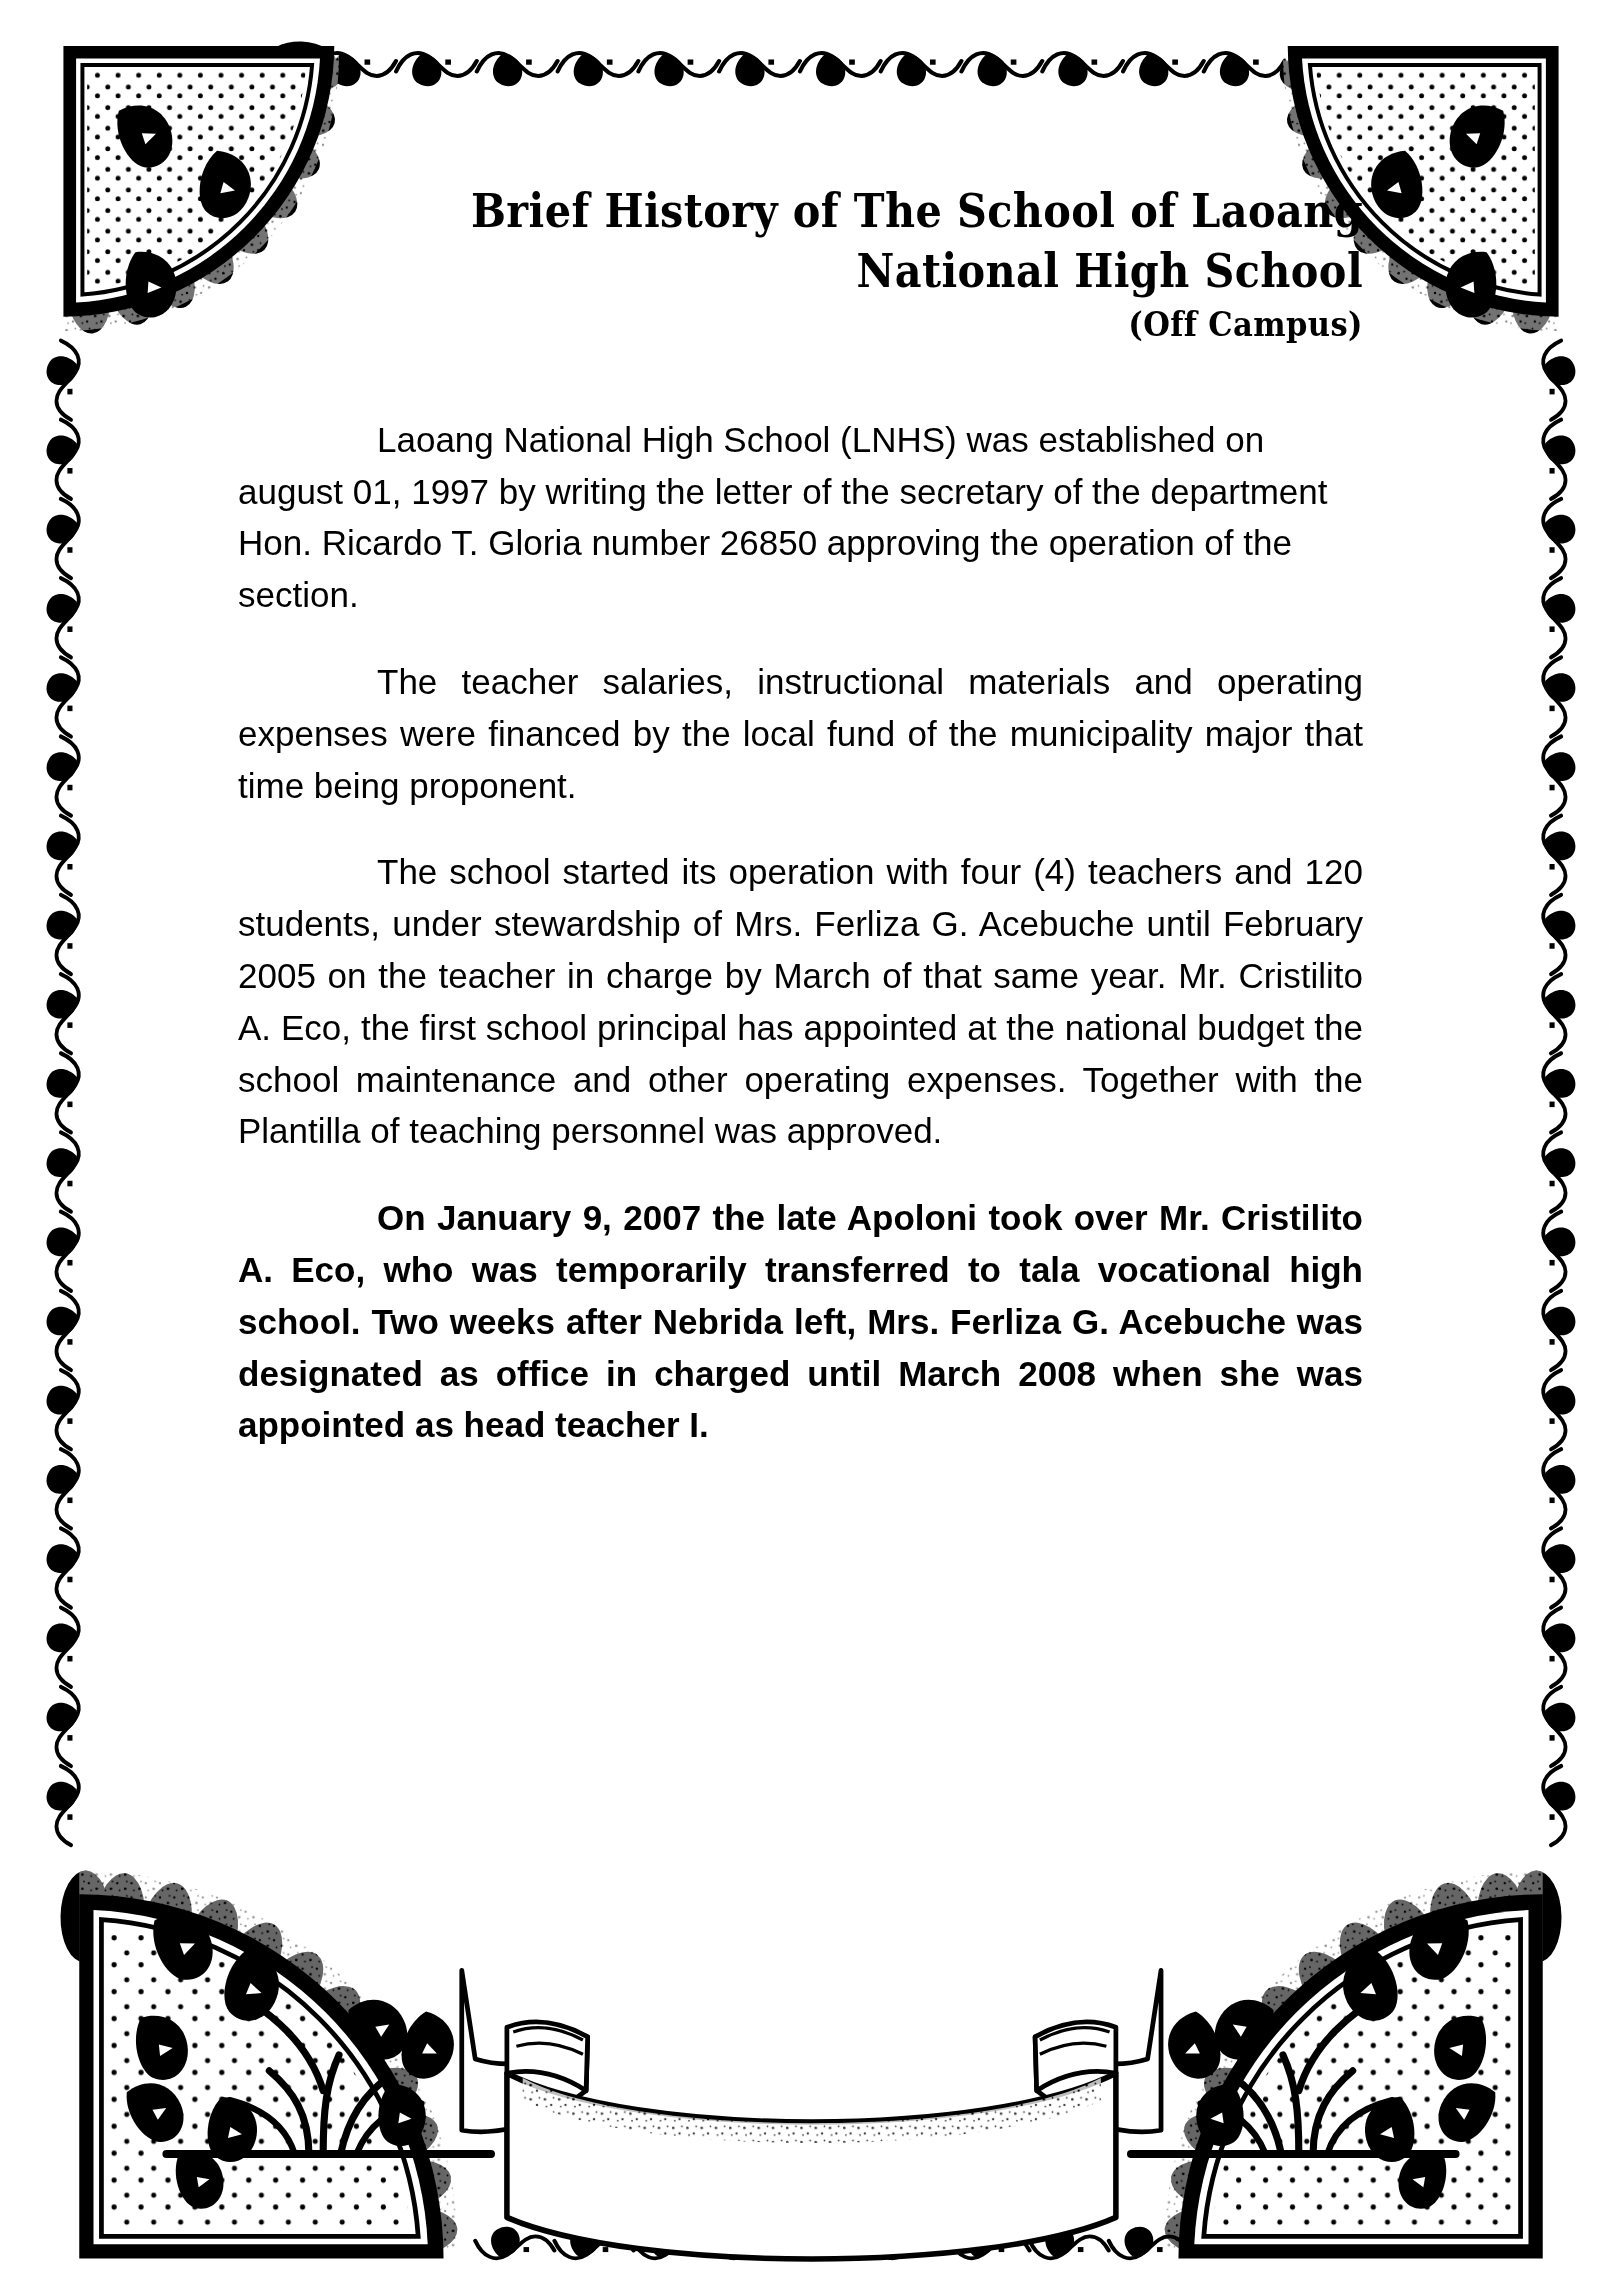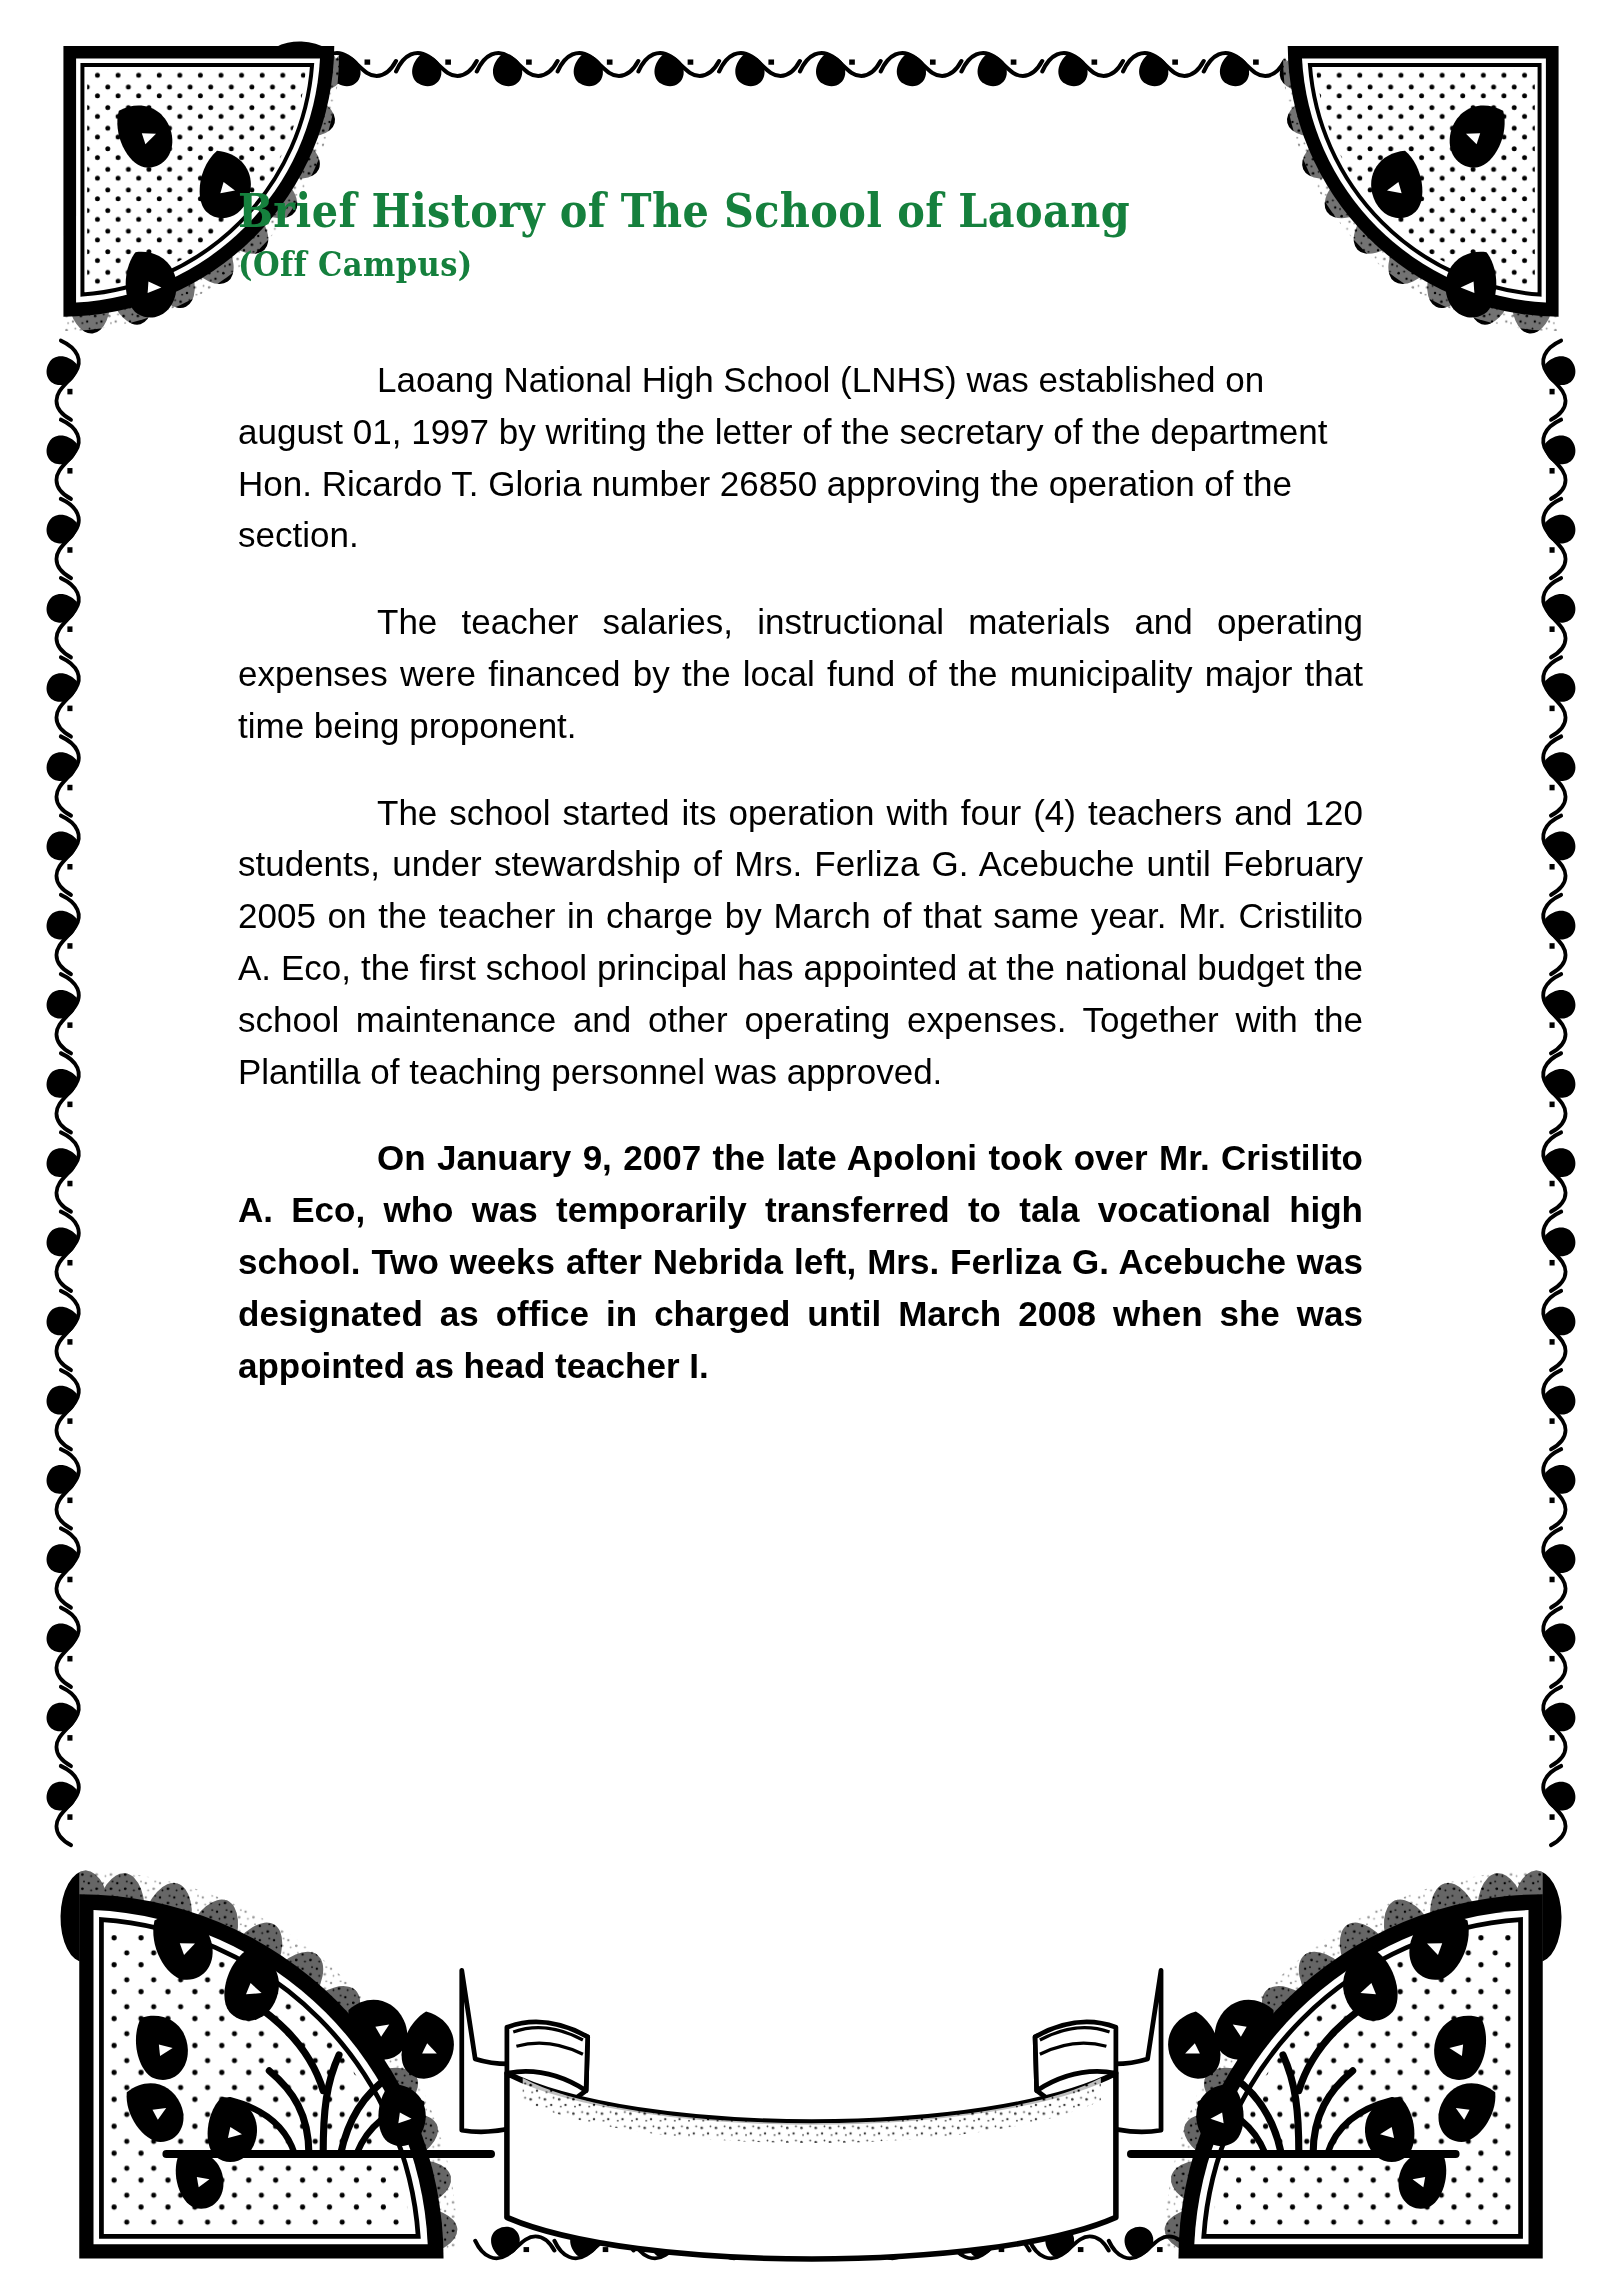--- a/index.html
+++ b/index.html
@@ -25,28 +25,28 @@
 
   
   .content{
     position:absolute;
     left:238px;
     top:182px;
     width:1125px;
   }
 
   .doc-title{
-    text-align:left;
+    text-align:right;
     font-family:"DejaVu Serif", serif;
     font-weight:700;
     font-size:47px;
     line-height:1.30;
     letter-spacing:0.4px;
     margin:0 0 0 0;
-    color:#15803d;
+    color:#000000;
     font-stretch:condensed;
   }
   .doc-title .tline{display:block;}
   .doc-title .tline.l1{ font-size:46px; }
   .doc-title .tline.l2{ font-size:46px; }
   .doc-title .tline.l3{ font-size:34px; }
 
   .body-block{
     margin-top:68px;
   }
@@ -420,20 +420,21 @@
 
       <path d="M660,2624 C800,2700 1248,2700 1390,2624 L1390,2652
                C1248,2724 800,2724 660,2652 Z" fill="url(#sand)" opacity="0.75"></path>
     </g>
   </svg>
 
   <div class="content">
 
     <h1 class="doc-title">
       <span class="tline l1">Brief History of The School of Laoang</span>
+      <span class="tline l2">National High School</span>
       <span class="tline l3">(Off Campus)</span>
     </h1>
 
     <div class="body-block">
       <p class="para ragged">Laoang National High School (LNHS) was established on august 01, 1997 by writing the letter of the secretary of the department Hon. Ricardo T. Gloria number 26850 approving the operation of the section.</p>
       <p class="para">The teacher salaries, instructional materials and operating expenses were financed by the local fund of the municipality major that time being proponent.</p>
       <p class="para">The school started its operation with four (4) teachers and 120 students, under stewardship of Mrs. Ferliza G. Acebuche until February 2005 on the teacher in charge by March of that same year. Mr. Cristilito A. Eco, the first school principal has appointed at the national budget the school maintenance and other operating expenses. Together with the Plantilla of teaching personnel was approved.</p>
       <p class="para last">On January 9, 2007 the late Apoloni took over Mr. Cristilito A. Eco, who was temporarily transferred to tala vocational high school. Two weeks after Nebrida left, Mrs. Ferliza G. Acebuche was designated as office in charged until March 2008 when she was appointed as head teacher I.</p>
     </div>
 

